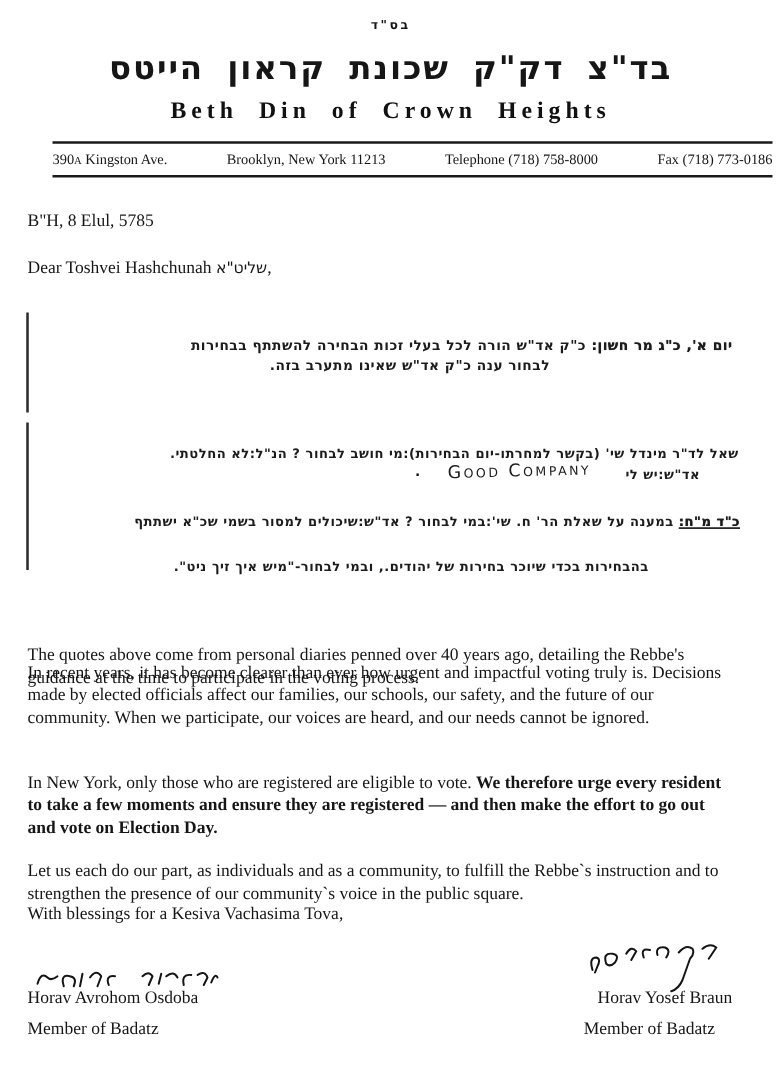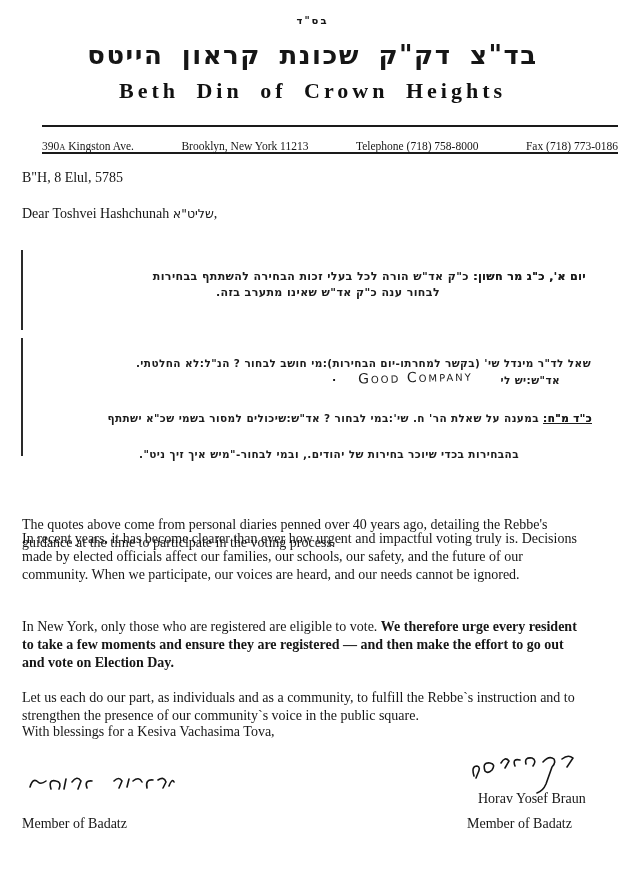--- a/index.html
+++ b/index.html
@@ -7,25 +7,25 @@
     position:relative; width:625px; height:872px; margin:0 auto;
     background:#ffffff; overflow:hidden;
     font-family:"Liberation Serif", serif; color:#161616;
   }
   .abs { position:absolute; }
   .center { left:0; right:0; text-align:center; }
 
   
   .bsd { top:15px; font-family:"DejaVu Sans", sans-serif; font-size:10px; font-weight:bold; letter-spacing:2px; }
   .heb-title { top:40px; font-family:"DejaVu Sans", sans-serif; font-size:26px; font-weight:bold; letter-spacing:1.5px; word-spacing:8px; }
-  .en-title { top:78px; font-size:22px; font-weight:bold; letter-spacing:4px; word-spacing:8px; color:#111; }
+  .en-title { top:78px; font-size:19px; font-weight:bold; letter-spacing:4px; word-spacing:8px; color:#111; }
   .addr {
-    top:125px; left:42px; right:7px; height:25px;
+    top:113px; left:42px; right:7px; height:25px;
     border-top:2.5px solid #1a1a1a; border-bottom:2.5px solid #1a1a1a;
-    display:flex; justify-content:space-between; align-items:flex-end;
+    display:flex; justify-content:space-between; align-items:center;
     font-size:11.5px; white-space:nowrap;
   }
   .addr .smallcap { font-size:8.5px; }
 
   
   .dateline { left:22px; top:170px; font-size:14px; }
   .salutation { left:22px; top:206px; font-size:14px; }
   .heb-inline { font-family:"DejaVu Sans", sans-serif; font-size:12.5px; }
 
   
@@ -115,20 +115,21 @@
   <div class="abs para p3">
     <span>In New York, only those who are registered are eligible to vote. </span><span class="bold">We therefore urge every resident to take a few moments and ensure they are registered — and then make the effort to go out and vote on Election Day.</span>
   </div>
   <div class="abs para p5">With blessings for a Kesiva Vachasima Tova,</div>
 
   <div class="abs sig-left-box">
     <svg class="sig-svg" width="150" height="22" viewBox="0 0 150 22">
       <path d="M4 14 Q7 4 12 9 Q15 12 20 8 M25 16 Q22 6 30 8 Q36 9 33 16 M40 6 L38 16 M46 9 Q51 2 55 8 L52 16 M61 15 Q58 7 66 8 M88 8 Q93 3 96 8 L93 15 M101 14 L103 6 M107 8 Q113 3 116 9 M121 15 Q119 6 127 7 M132 7 Q138 3 140 9 L137 15 M143 13 Q146 5 148 9"></path>
     </svg>
   </div>
+  <div class="abs sig-name name-left">Horav Avrohom Osdoba</div>
   <div class="abs sig-name title-left">Member of Badatz</div>
 
   <div class="abs sig-right-box">
     <svg class="sig-svg" width="115" height="42" viewBox="0 0 115 42">
       <path d="M8 22 Q5 12 11 12 Q15 13 12 19 L10 24 M19 17 Q16 8 24 9 Q30 10 26 16 Q22 20 19 17 M35 9 Q39 2 43 7 L39 14 M49 12 Q46 4 54 6 M60 10 Q58 3 66 4 Q71 6 67 12 M77 8 Q83 1 88 5 Q90 9 86 13 L80 30 Q77 37 71 39 M96 5 Q102 0 107 4 L101 13"></path>
     </svg>
   </div>
   <div class="abs sig-name name-right">Horav Yosef Braun</div>
   <div class="abs sig-name title-right">Member of Badatz</div>
 

